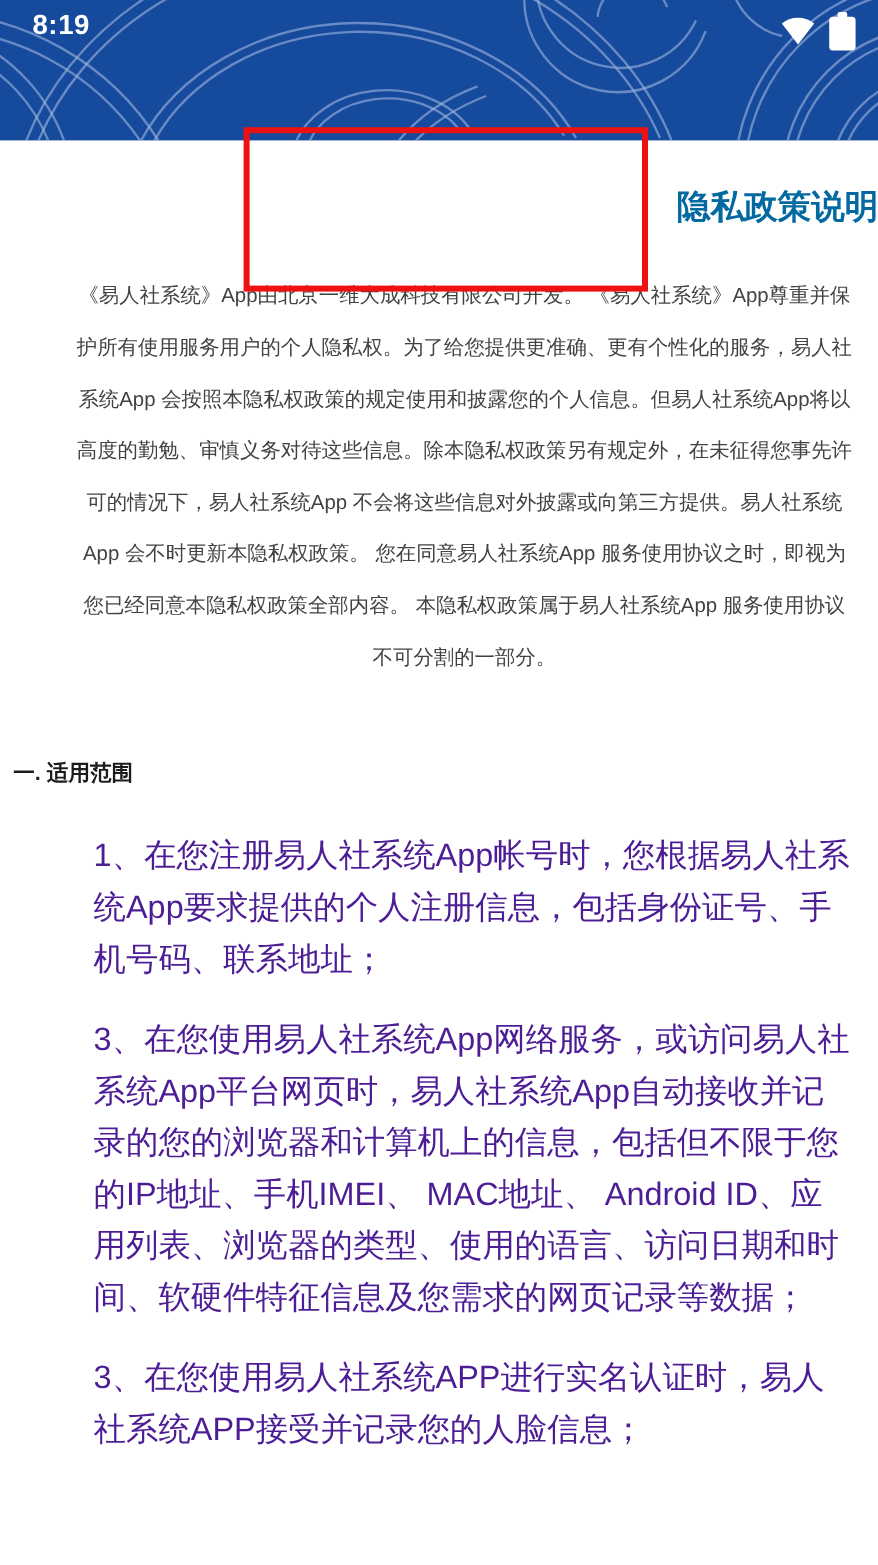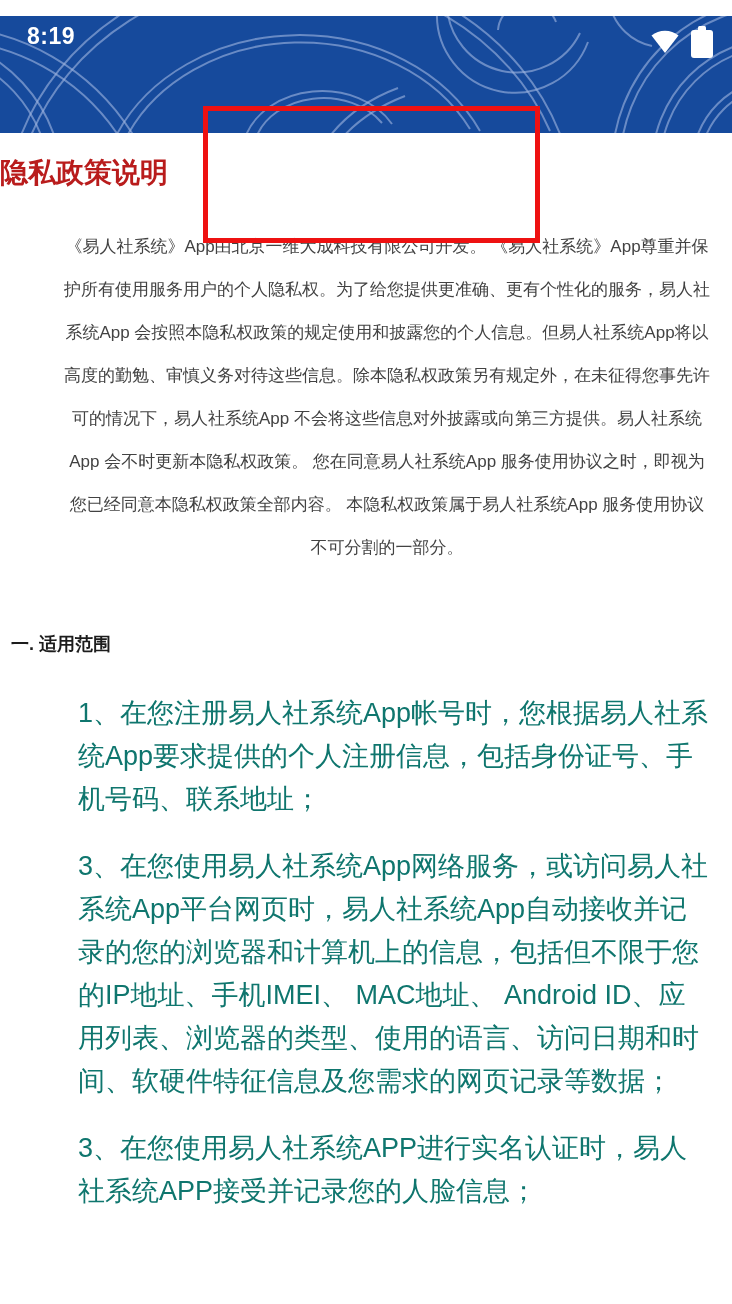--- a/index.html
+++ b/index.html
@@ -3,21 +3,21 @@
 <meta charset="utf-8">
 <style>
   html,body{margin:0;padding:0;background:#e9e9e9;}
   .screen{
     position:relative;width:732px;height:1304px;margin:0 auto;
     background:#ffffff;overflow:hidden;
     font-family:"Liberation Sans","DejaVu Sans",sans-serif;
   }
   
   .header{
-    position:absolute;left:0;top:16px;width:732px;height:117px;
+    position:absolute;left:0;top:0;width:732px;height:117px;
     background:#164a9c;z-index:1;
   }
   .watermark{position:absolute;left:0;top:0;width:732px;height:117px;}
   .status-bar{
     position:absolute;left:0;top:0;width:732px;height:46px;z-index:3;
   }
   .status-time{
     position:absolute;left:27px;top:7px;
     color:#ffffff;font-size:23px;font-weight:bold;letter-spacing:0.5px;
   }
@@ -35,35 +35,35 @@
   .highlight-box{
     position:absolute;left:203px;top:106px;width:327px;height:127px;
     border:5px solid #ee1111;z-index:6;background:transparent;
   }
   
   .content{
     position:absolute;left:0;top:117px;width:732px;z-index:2;
     color:#414141;
   }
   .doc-title{
-    margin:38px 0 0 0;text-align:left;
-    font-size:28px;line-height:36px;font-weight:bold;color:#b91c1c;
+    margin:38px 0 0 0;text-align:right;
+    font-size:28px;line-height:36px;font-weight:bold;color:#0369a1;
   }
   .intro{
     margin:34px 22px 0 64px;
     font-size:17px;line-height:43px;color:#424242;
     text-align:center;
   }
   .section-heading{
     margin:58px 22px 31px 11px;
     font-size:18px;line-height:34px;font-weight:bold;color:#1c1c1c;
   }
   .item{
     margin:0 22px 24px 78px;
-    font-size:27px;line-height:43px;color:#0f766e;
+    font-size:27px;line-height:43px;color:#4c1d95;
     text-align:left;
   }
 </style>
 </head>
 <body>
 
 <div class="screen">
 
   <div class="header">
     <svg class="watermark" viewBox="0 0 732 117" fill="none" xmlns="http://www.w3.org/2000/svg" stroke="#9db3de" stroke-opacity="0.62" stroke-width="2">

